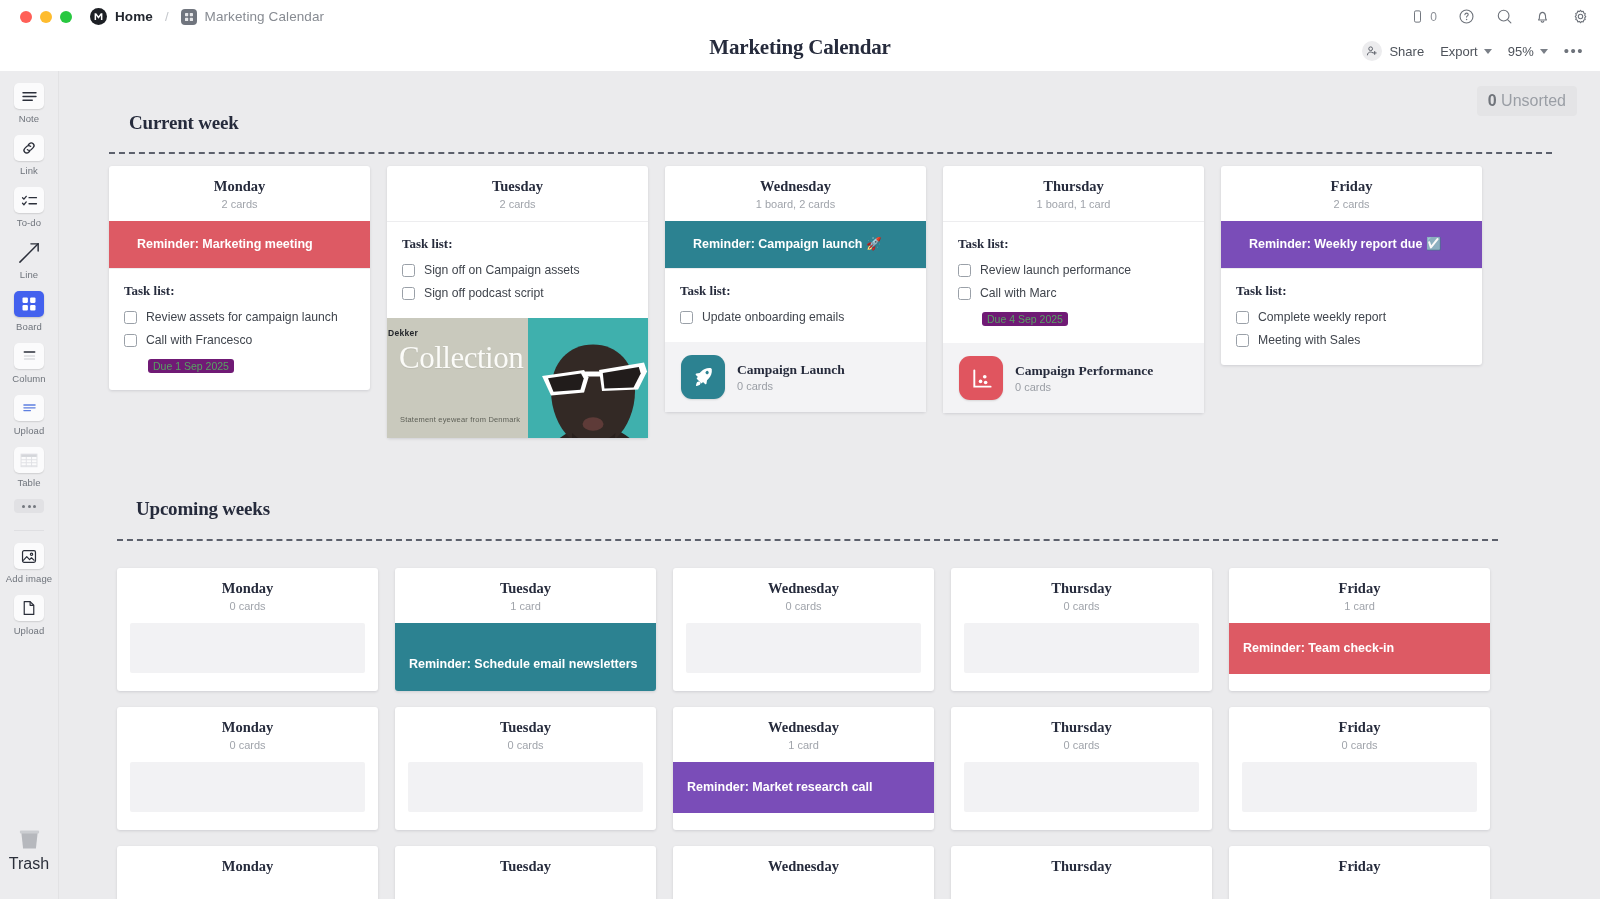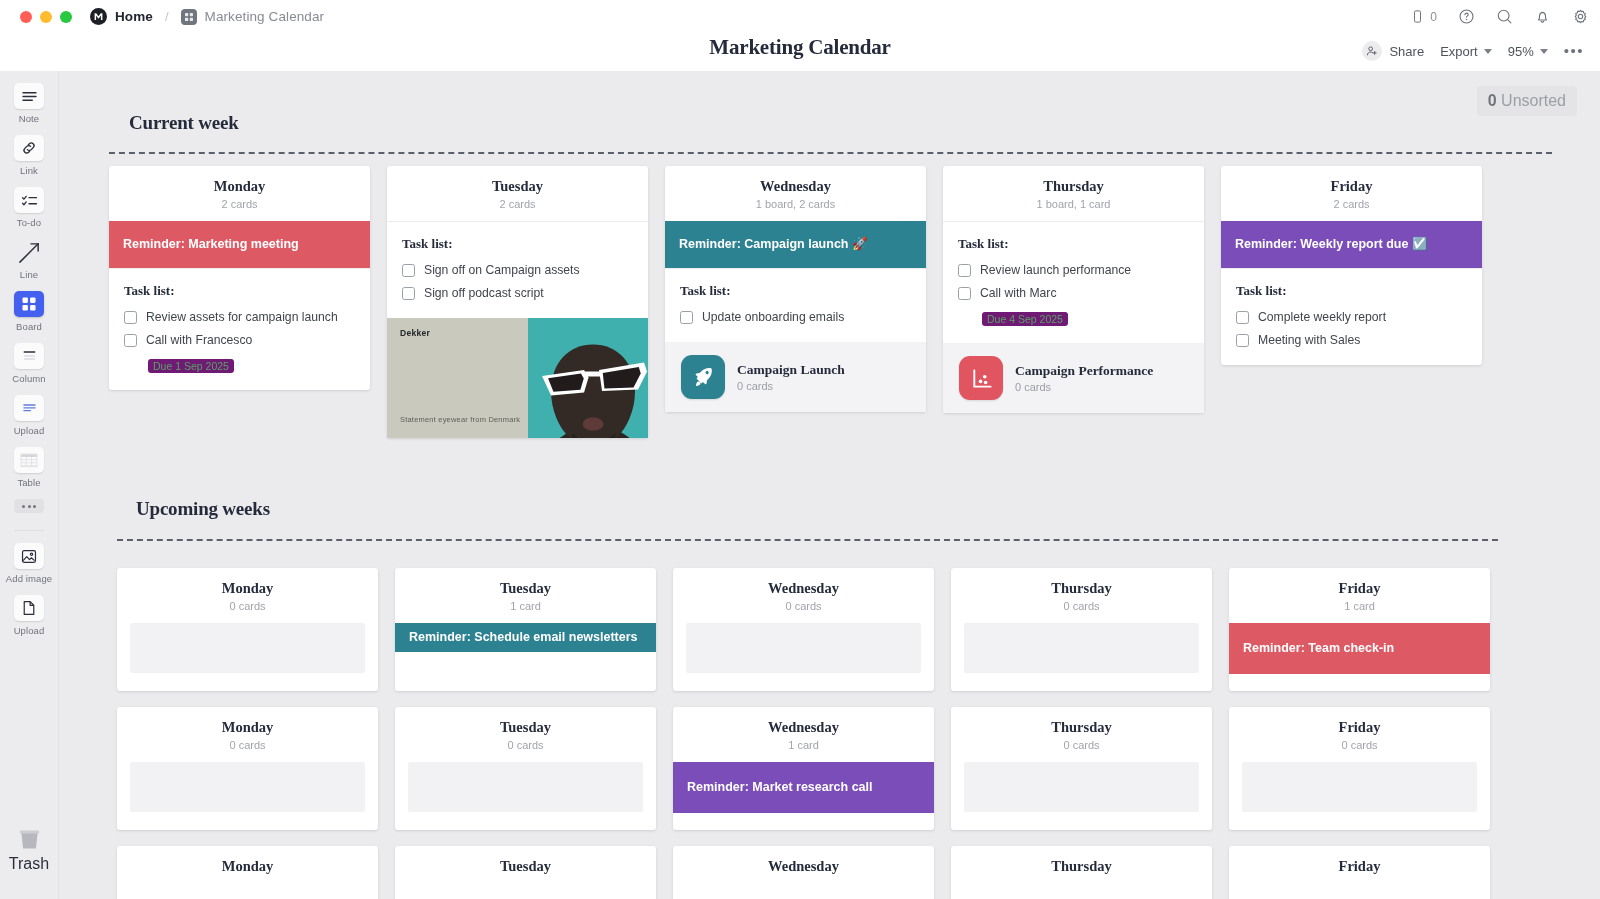--- a/index.html
+++ b/index.html
@@ -116,21 +116,21 @@
     background: #ffffff; border-radius: 3px;
     box-shadow: 0 1px 3px rgba(20,25,40,.13);
     position: absolute;
   }
   .daycard .dayhead { text-align: center; padding: 12px 6px 11px; }
   .dayname { font-family: "Liberation Serif", serif; font-weight: bold; font-size: 14.5px; color: #262b3c; }
   .daycount { font-size: 11px; color: #a0a4ab; margin-top: 3px; }
 
   .reminder {
     color: #fff; font-size: 12.5px; font-weight: bold;
-    padding: 16px 14px; line-height: 1.2;
+    padding: 16px 28px; line-height: 1.2;
   }
   .reminder.c-red { background: #dd5a64; }
   .reminder.c-teal { background: #2c8291; }
   .reminder.c-purple { background: #7a4db8; }
 
   .tasks { padding: 14px 15px 16px; border-top: 1px solid #ededef; }
   .tasks h4 { font-family: "Liberation Serif", serif; font-size: 13px; color: #262b3c; margin-bottom: 11px; }
   .task { display: flex; align-items: center; gap: 9px; margin-bottom: 9px; }
   .cbx { width: 13px; height: 13px; border: 1.4px solid #9aa0a8; border-radius: 2.5px; flex: none; }
   .task span { font-size: 12.2px; color: #40454d; }
@@ -143,21 +143,21 @@
   .btile { width: 44px; height: 44px; border-radius: 11px; flex: none; display:flex; align-items:center; justify-content:center; box-shadow: 0 1px 2px rgba(0,0,0,.12);}
   .btile.teal { background: #2c8291; }
   .btile.red  { background: #e0555f; }
   .bmeta .bname { font-family: "Liberation Serif", serif; font-weight: bold; font-size: 13.5px; color: #262b3c; }
   .bmeta .bcount { font-size: 11px; color: #9a9ea5; margin-top: 2px; }
 
   
   .imgcard { position: relative; height: 120px; display: flex; overflow: hidden; }
   .imgcard .left { width: 54%; background: #c9c9bd; position: relative; }
   .imgcard .right { width: 46%; background: #3fb0ad; position: relative; overflow: hidden;}
-  .imgcard .brand { position: absolute; left: 13px; top: 10px; font-size: 8.5px; font-weight: bold; color: #23262b; letter-spacing: .3px;}
+  .imgcard .brand { position: absolute; left: 1px; top: 10px; font-size: 8.5px; font-weight: bold; color: #23262b; letter-spacing: .3px;}
   .imgcard .bigtext {
     position: absolute; left: 12px; top: 26px; width: 100%;
     font-family: "Liberation Serif", serif; color: #fbfbf8;
     font-size: 31px; line-height: .92; letter-spacing: -.5px;
     text-shadow: 0 1px 1px rgba(0,0,0,.07);
   }
   .imgcard .sub { position: absolute; left: 13px; bottom: 14px; font-size: 7.5px; color: #5f6158; letter-spacing: .2px;}
   
   .face { position: absolute; width: 150%; height: 150%; left: -18%; top: 6%; }
 
@@ -433,20 +433,21 @@
             <path d="M62 30l30-5 2 6-6 12-24 1z"></path>
             <rect x="52" y="31" width="12" height="3.4" rx="1"></rect>
           </g>
           <g fill="#211c1b">
             <path d="M28 35.5l22-3.2 1.8 3.4-2.2 7.4-18 1.4z"></path>
             <path d="M64.5 32l24-4 1.3 4.4-4.8 9.2-19.4.8z"></path>
           </g>
         </svg>
       </div>
       <div class="bigtext">
+        <div>Collection</div>
       </div>
       <div class="sub">Statement eyewear from Denmark</div>
     </div>
   </div>
 
   <div class="daycard" style="left:606px;top:95px;width:261px;">
     <div class="dayhead">
       <div class="dayname">Wednesday</div>
       <div class="daycount">1 board, 2 cards</div>
     </div>
@@ -533,21 +534,21 @@
       <div class="dayname">Monday</div>
       <div class="daycount">0 cards</div>
     </div>
     <div class="emptyslot"></div>
   </div>
   <div class="daycard" style="left:336px;top:497px;width:261px;height:123px;overflow:hidden;">
     <div class="dayhead">
       <div class="dayname">Tuesday</div>
       <div class="daycount">1 card</div>
     </div>
-    <div class="reminder c-teal" style="padding:7px 14px;">Reminder: Schedule email newsletters</div>
+    <div class="reminder c-teal" style="padding:34px 14px;">Reminder: Schedule email newsletters</div>
   </div>
   <div class="daycard" style="left:614px;top:497px;width:261px;height:123px;">
     <div class="dayhead">
       <div class="dayname">Wednesday</div>
       <div class="daycount">0 cards</div>
     </div>
     <div class="emptyslot"></div>
   </div>
   <div class="daycard" style="left:892px;top:497px;width:261px;height:123px;">
     <div class="dayhead">

